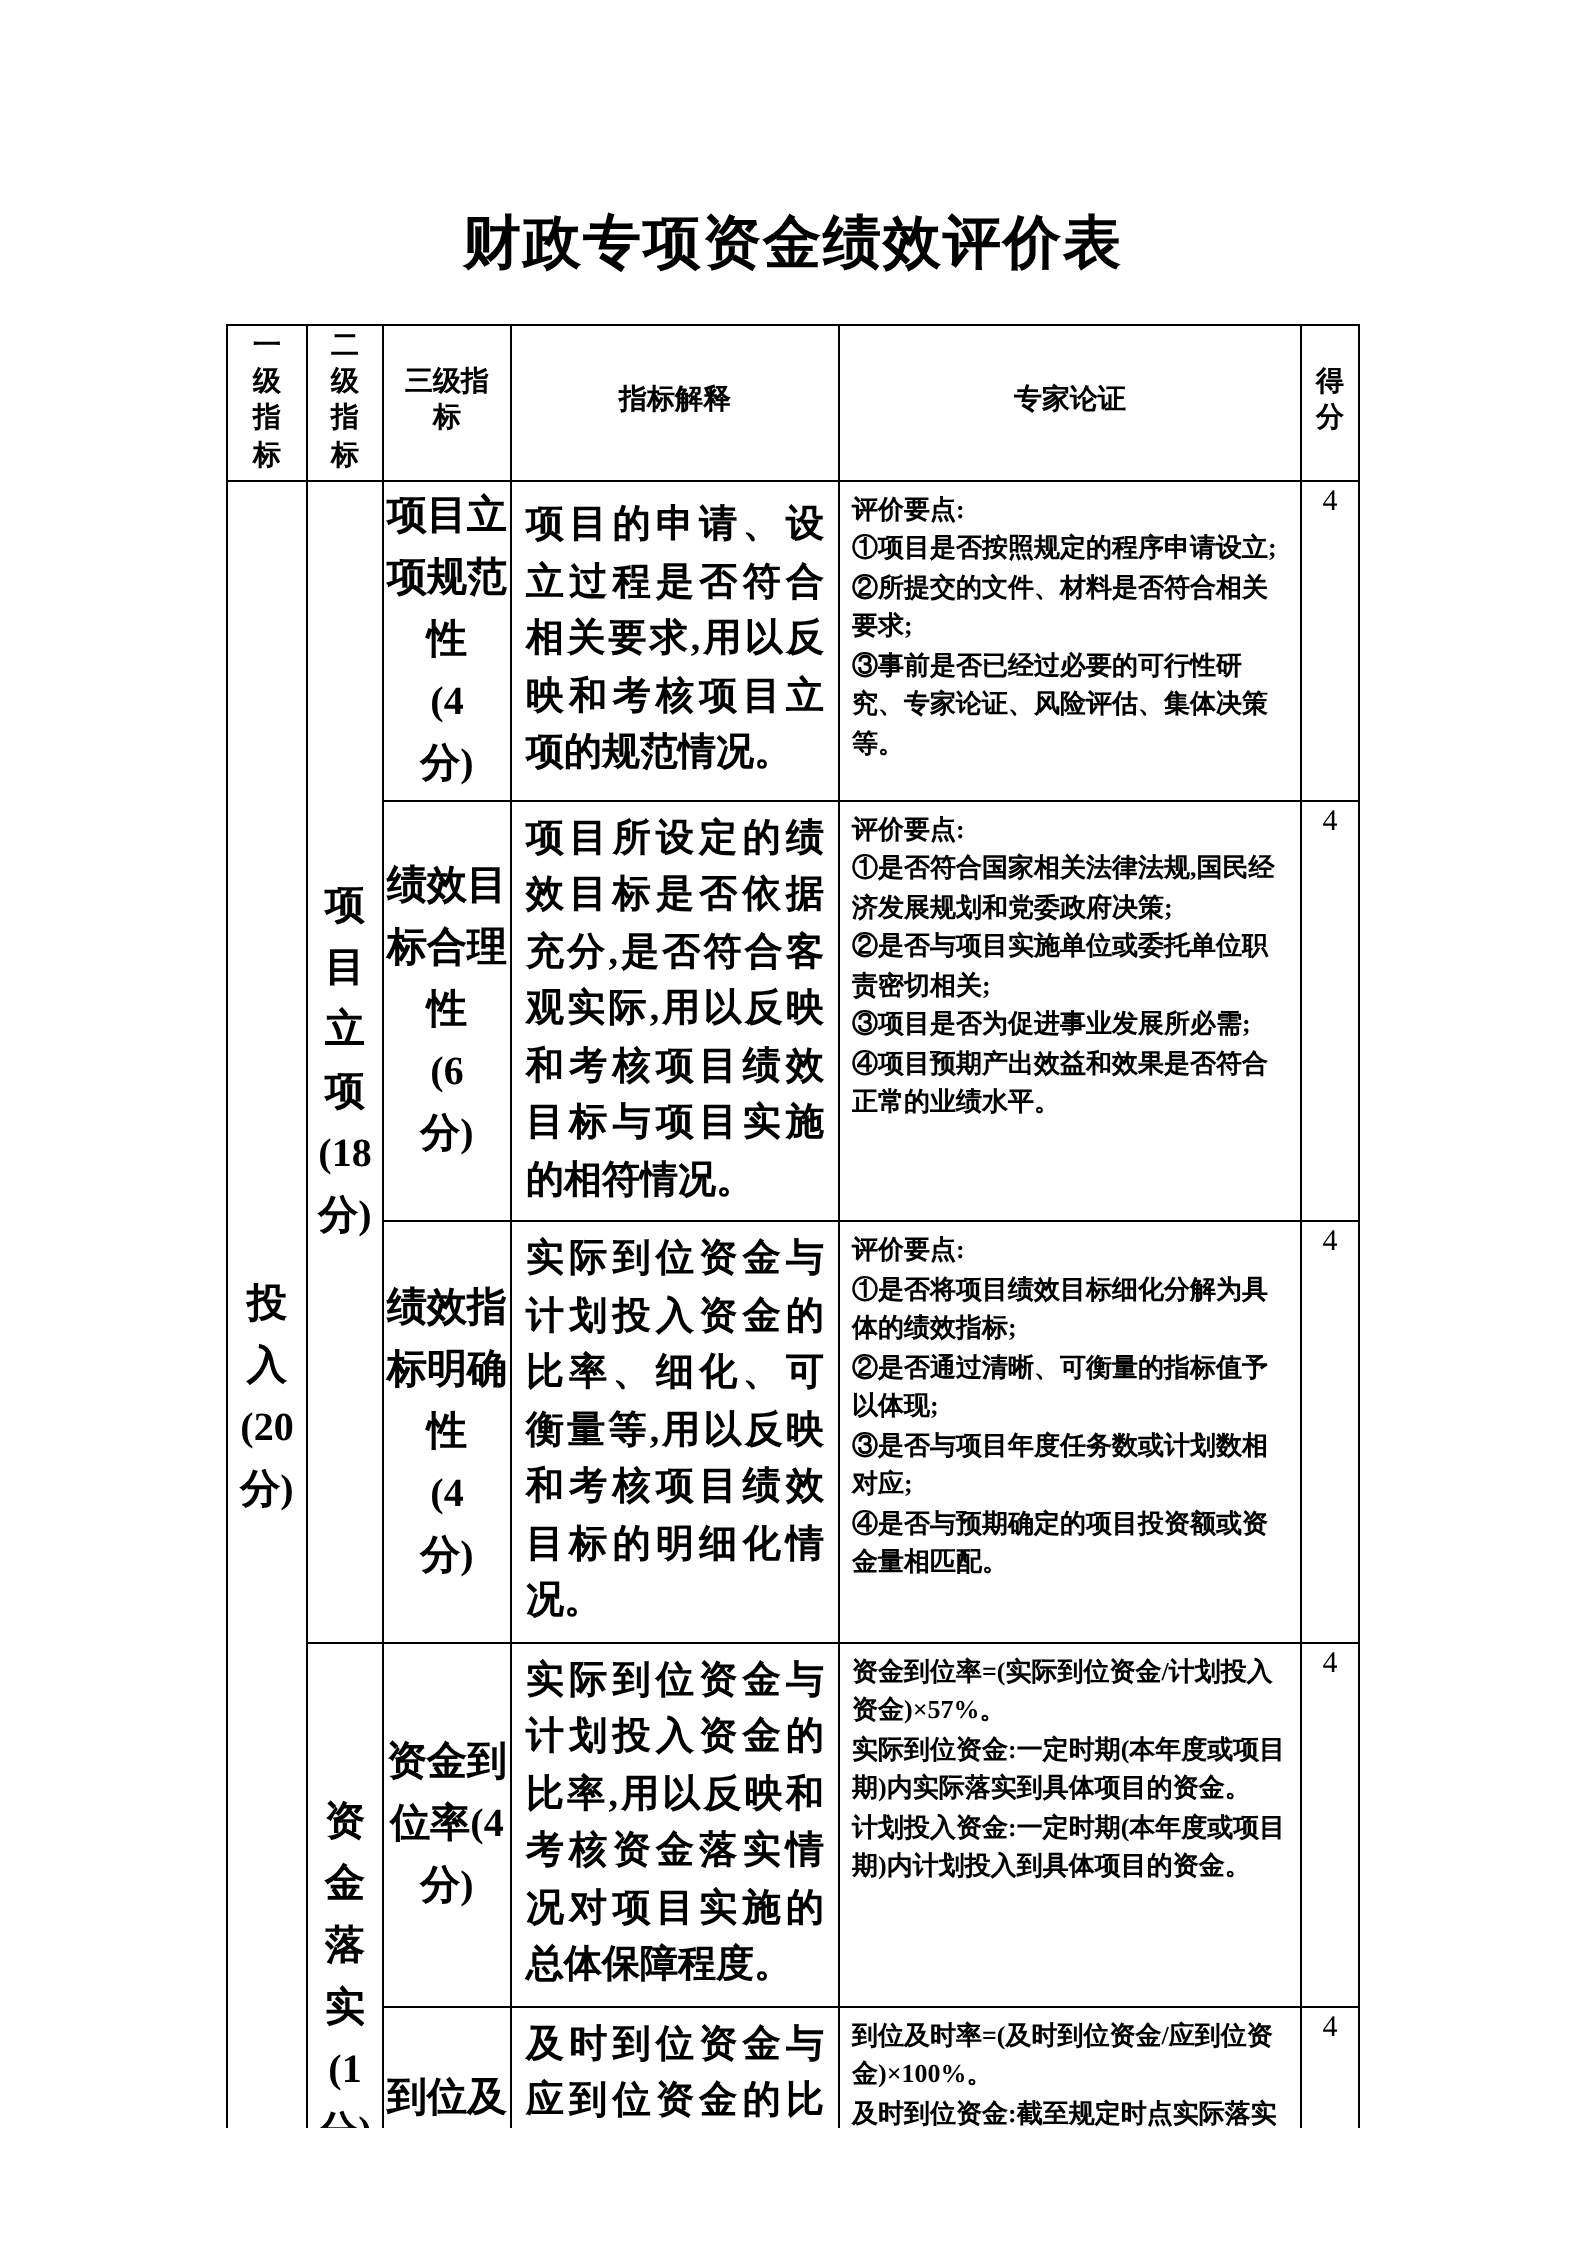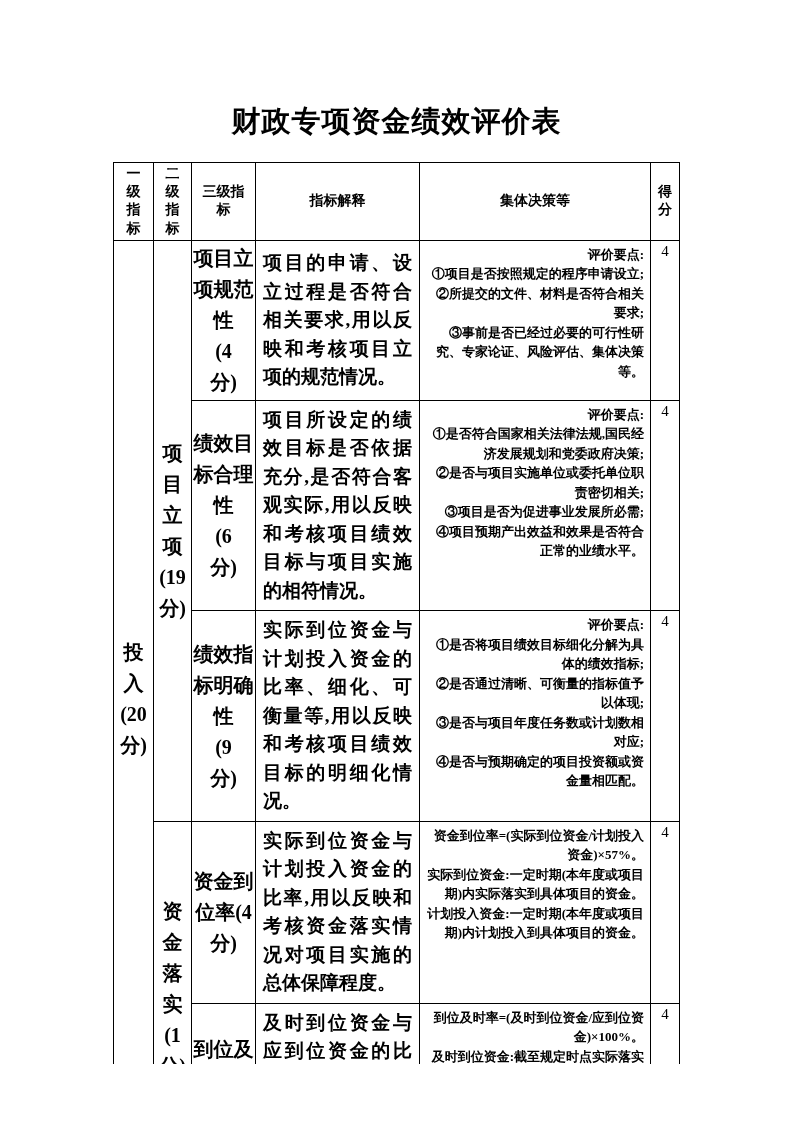--- a/index.html
+++ b/index.html
@@ -70,21 +70,21 @@
     line-height: 1.5;
     text-align: justify;
     vertical-align: middle;
     padding: 5px 7px;
   }
   
   td.desc {
     font-weight: 700;
     font-size: 13px;
     line-height: 1.5;
-    text-align: right;
+    text-align: left;
     vertical-align: top;
     white-space: pre-line;
     padding: 4px 6px;
     margin-left: 28px;
   }
   
   td.score {
     font-weight: 400;
     font-size: 15px;
     text-align: center;
@@ -120,33 +120,33 @@
 级
 指
 标</th>
         <th class="hcell">二
 级
 指
 标</th>
         <th class="hcell">三级指
 标</th>
         <th class="hcell">指标解释</th>
-        <th class="hcell">集体决策等</th>
+        <th class="hcell">专家论证</th>
         <th class="hcell">得
 分</th>
       </tr>
 
       <tr class="r1">
         <td class="vcell" rowspan="5">投
 入
 (20
 分)</td>
         <td class="vcell" rowspan="3">项目
 立项
-(19
+(18
 分)</td>
         <td class="vcell">项目立
 项规范
 性
 (4
 分)</td>
         <td class="explain">项目的申请、设立过程是否符合相关要求,用以反映和考核项目立项的规范情况。</td>
         <td class="desc">评价要点:
 ①项目是否按照规定的程序申请设立;
 ②所提交的文件、材料是否符合相关要求;
@@ -166,21 +166,21 @@
 ②是否与项目实施单位或委托单位职责密切相关;
 ③项目是否为促进事业发展所必需;
 ④项目预期产出效益和效果是否符合正常的业绩水平。</td>
         <td class="score">4</td>
       </tr>
 
       <tr class="r3">
         <td class="vcell">绩效指
 标明确
 性
-(9
+(4
 分)</td>
         <td class="explain">实际到位资金与计划投入资金的比率、细化、可衡量等,用以反映和考核项目绩效目标的明细化情况。</td>
         <td class="desc">评价要点:
 ①是否将项目绩效目标细化分解为具体的绩效指标;
 ②是否通过清晰、可衡量的指标值予以体现;
 ③是否与项目年度任务数或计划数相对应;
 ④是否与预期确定的项目投资额或资金量相匹配。</td>
         <td class="score">4</td>
       </tr>
 

